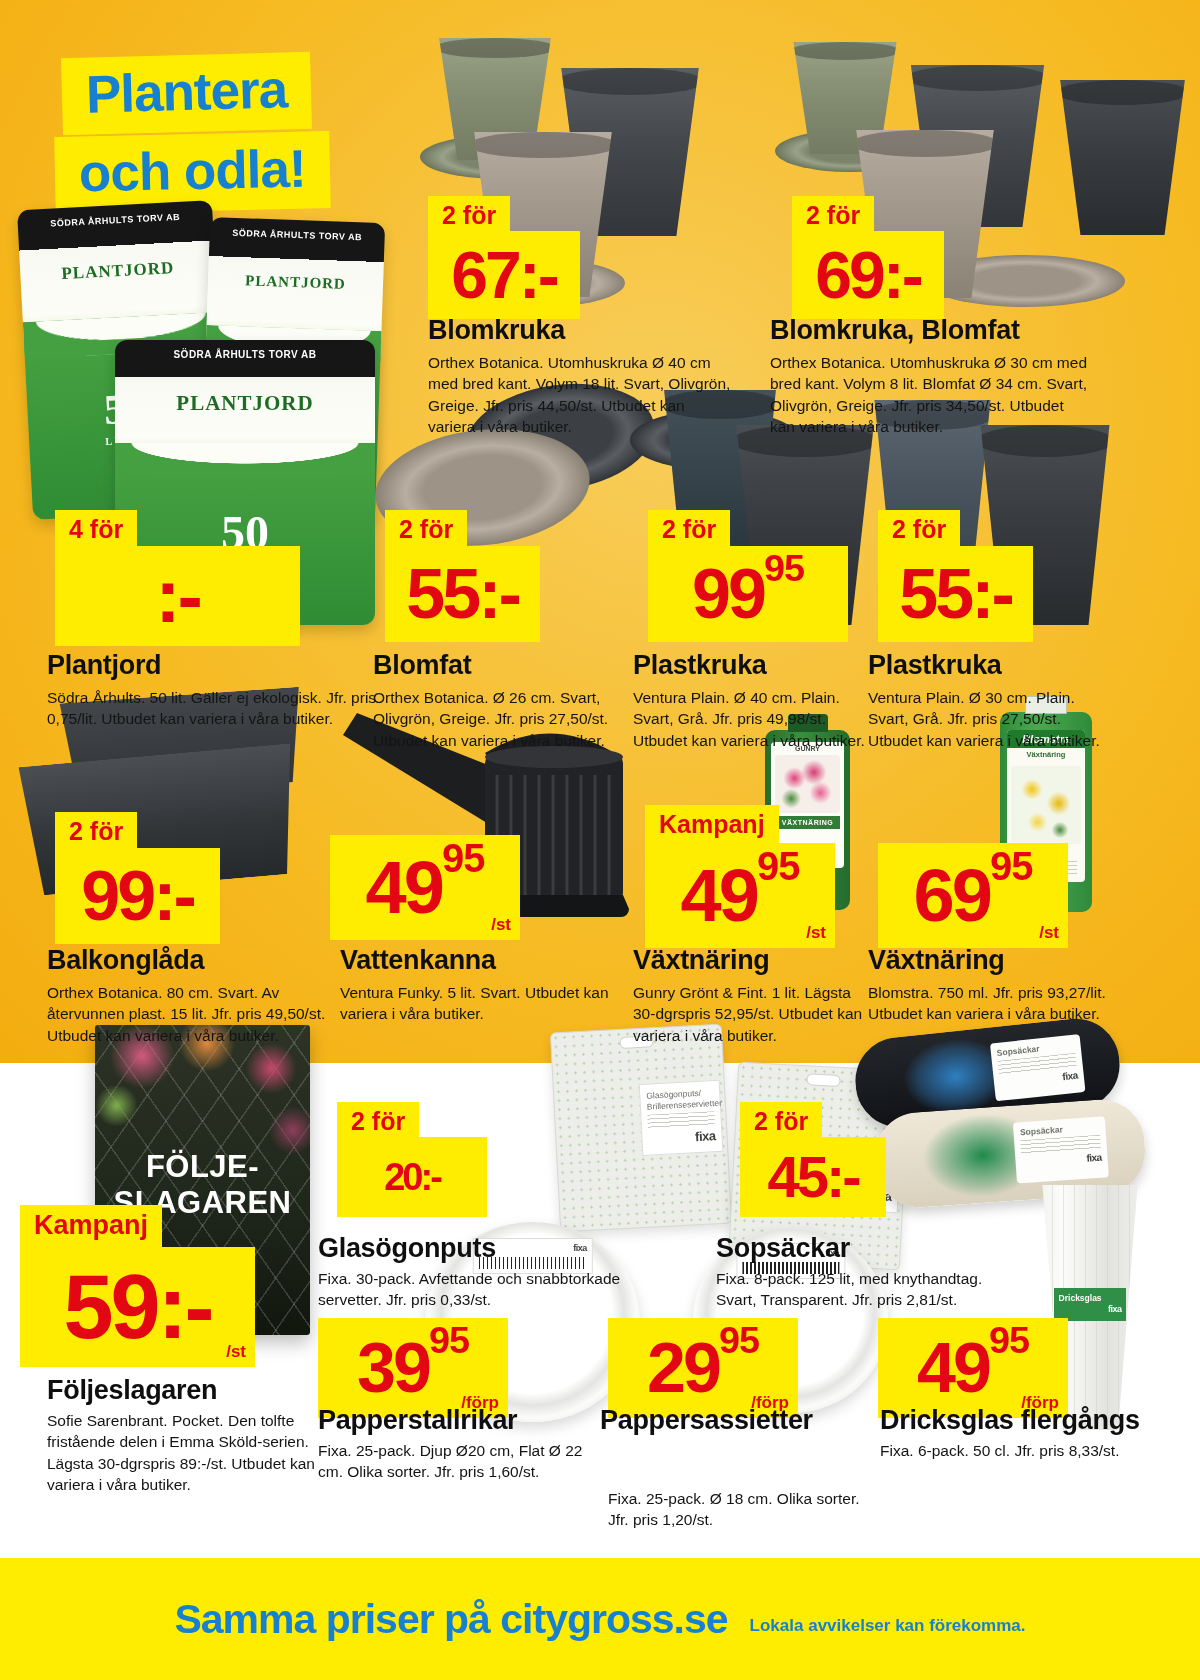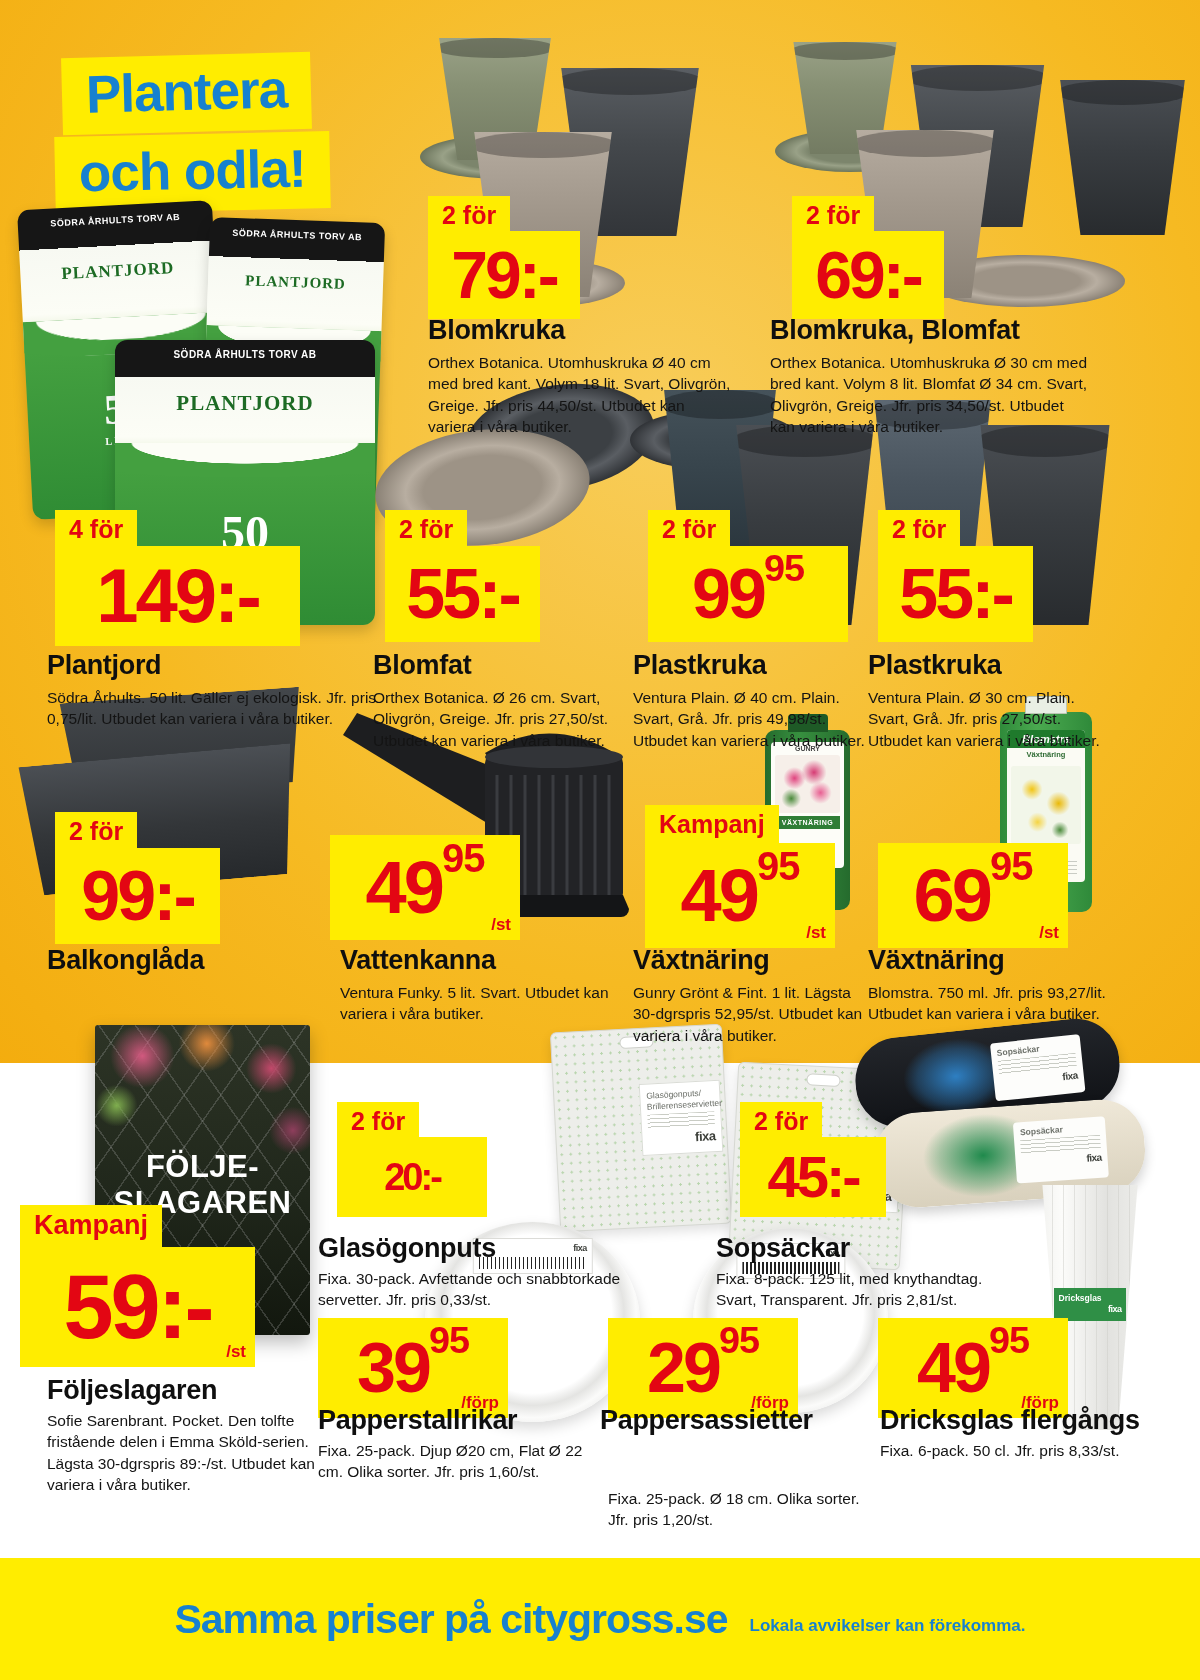--- a/index.html
+++ b/index.html
@@ -148,21 +148,21 @@
 
   <div class="art" style="left:415px;top:20px;width:350px;height:290px;">
     <div class="saucer olive" style="left:5px;top:115px;width:160px;height:44px;"></div>
     <div class="pot olive" style="left:15px;top:18px;width:130px;height:122px;"></div>
     <div class="pot dark" style="left:135px;top:48px;width:160px;height:168px;"></div>
     <div class="saucer greige" style="left:20px;top:238px;width:190px;height:50px;"></div>
     <div class="pot greige" style="left:48px;top:112px;width:160px;height:165px;"></div>
   </div>
   <div class="badge" style="left:428px;top:196px;">2 för</div>
   <div class="pricebox" style="left:428px;top:231px;width:152px;height:88px;font-size:66px;">
-    <span class="pnum">79</span>
+    <span class="pnum">67</span>
       <span class="pdec">:-</span>
   </div>
   <div class="ptitle" style="left:428px;top:315px;">Blomkruka</div>
   <div class="pdesc" style="left:428px;top:352px;width:305px;">Orthex Botanica. Utomhuskruka Ø 40 cm med bred kant. Volym 18 lit. Svart, Olivgrön, Greige. Jfr. pris 44,50/st. Utbudet kan variera i våra butiker.</div>
 
   <div class="art" style="left:775px;top:20px;width:420px;height:290px;">
     <div class="saucer olive" style="left:0px;top:110px;width:150px;height:42px;"></div>
     <div class="pot olive" style="left:10px;top:22px;width:120px;height:112px;"></div>
     <div class="pot dark" style="left:125px;top:45px;width:155px;height:162px;"></div>
     <div class="pot charcoal" style="left:275px;top:60px;width:145px;height:155px;"></div>
@@ -172,21 +172,20 @@
   <div class="badge" style="left:792px;top:196px;">2 för</div>
   <div class="pricebox" style="left:792px;top:231px;width:152px;height:88px;font-size:66px;">
     <span class="pnum">69</span>
       <span class="pdec">:-</span>
   </div>
   <div class="ptitle" style="left:770px;top:315px;">Blomkruka, Blomfat</div>
   <div class="pdesc" style="left:770px;top:352px;width:320px;">Orthex Botanica. Utomhuskruka Ø 30 cm med bred kant. Volym 8 lit. Blomfat Ø 34 cm. Svart, Olivgrön, Greige. Jfr. pris 34,50/st. Utbudet kan variera i våra butiker.</div>
 
   <div class="badge" style="left:55px;top:510px;">4 för</div>
   <div class="pricebox" style="left:55px;top:546px;width:245px;height:100px;font-size:76px;">
-    <span class="pnum">149</span>
       <span class="pdec">:-</span>
   </div>
   <div class="ptitle" style="left:47px;top:650px;">Plantjord</div>
   <div class="pdesc" style="left:47px;top:687px;width:330px;">Södra Århults. 50 lit. Gäller ej ekologisk. Jfr. pris 0,75/lit. Utbudet kan variera i våra butiker.</div>
 
   <div class="art" style="left:375px;top:385px;width:280px;height:160px;">
     <div class="saucer dark" style="left:90px;top:0px;width:190px;height:105px;transform:rotate(-8deg);"></div>
     <div class="saucer greige" style="left:0px;top:45px;width:215px;height:115px;transform:rotate(-6deg);"></div>
   </div>
   <div class="badge" style="left:385px;top:510px;">2 för</div>
@@ -225,20 +224,21 @@
   <div class="art" style="left:15px;top:695px;width:300px;height:215px;">
     <div style="position:absolute;left:40px;top:0px;width:255px;height:95px;transform:rotate(-4deg);clip-path:polygon(3% 0,97% 0,92% 100%,8% 100%);background:linear-gradient(180deg,#43474b,#303336);"></div>
     <div style="position:absolute;left:0px;top:60px;width:290px;height:130px;transform:rotate(-5deg);clip-path:polygon(3% 0,97% 0,92% 100%,8% 100%);background:linear-gradient(180deg,#4b4f54,#333639 55%,#26292c);"></div>
   </div>
   <div class="badge" style="left:55px;top:812px;">2 för</div>
   <div class="pricebox" style="left:55px;top:848px;width:165px;height:96px;font-size:70px;">
     <span class="pnum">99</span>
       <span class="pdec">:-</span>
   </div>
   <div class="ptitle" style="left:47px;top:945px;">Balkonglåda</div>
+  <div class="pdesc" style="left:47px;top:982px;width:310px;">Orthex Botanica. 80 cm. Svart. Av återvunnen plast. 15 lit. Jfr. pris 49,50/st. Utbudet kan variera i våra butiker.</div>
 
   <div class="art" style="left:335px;top:705px;width:300px;height:215px;">
     <svg viewBox="0 0 300 215" width="300" height="215">
       <path d="M158 62 L22 8 L8 30 L152 118 Z" fill="#1d1e20"></path>
       <path d="M150 48 q62 -38 126 -2 l-10 14 q-52 -30 -106 2 Z" fill="#1d1e20"></path>
       <rect x="150" y="48" width="138" height="150" rx="10" fill="#222326"></rect>
       <ellipse cx="219" cy="52" rx="69" ry="11" fill="#323438"></ellipse>
       <g stroke="#3a3c40" stroke-width="3">
         <line x1="162" y1="70" x2="162" y2="192"></line>
           <line x1="176" y1="70" x2="176" y2="196"></line>

